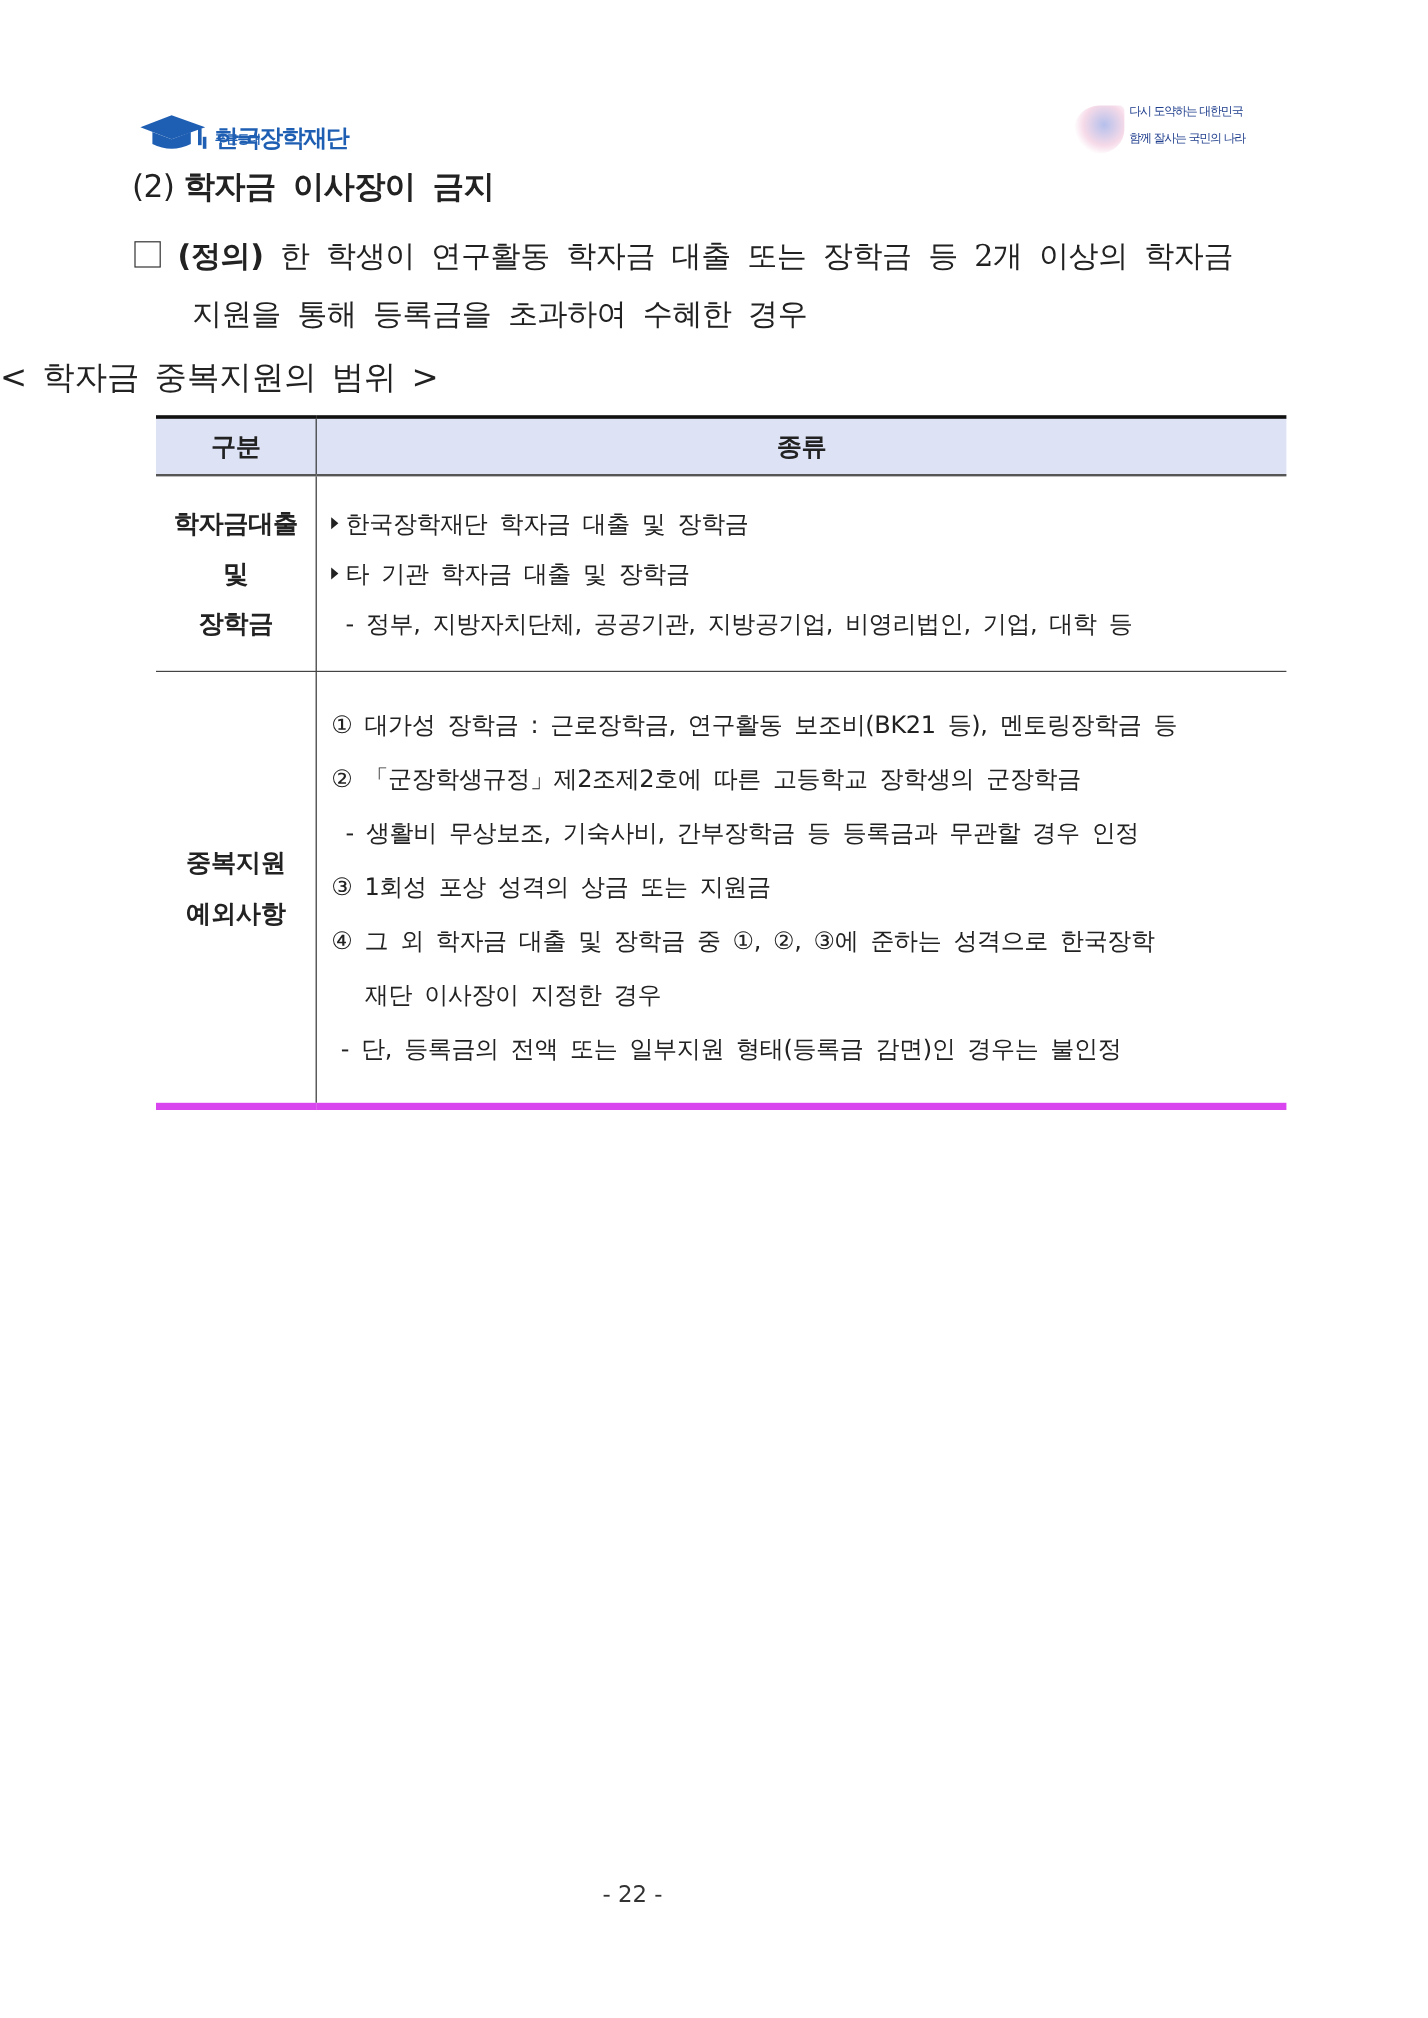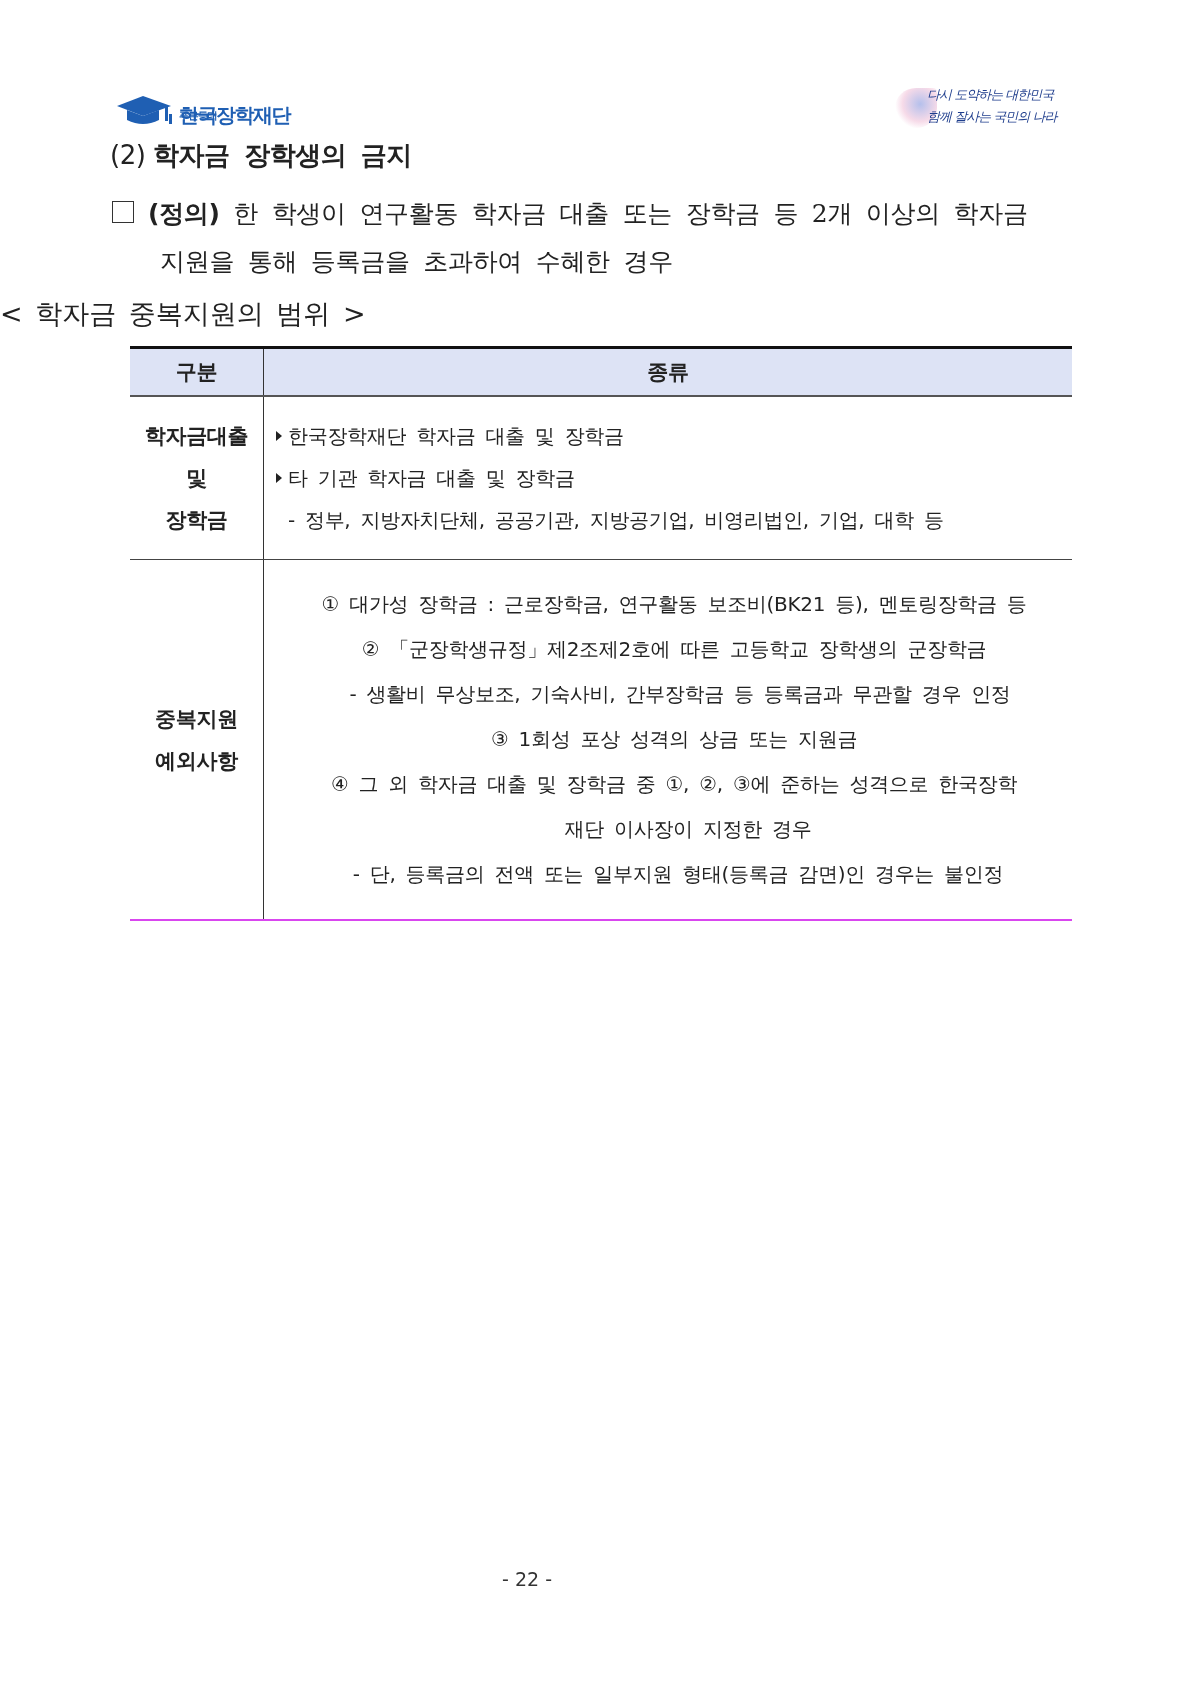--- a/index.html
+++ b/index.html
@@ -11,21 +11,21 @@
     position: absolute; left: 115px; top: 88px; width: 180px; height: 44px;
   }
   .logo-left .cap { position: absolute; left: 0; top: 6px; width: 58px; height: 34px; }
   .logo-left .small { position: absolute; left: 64px; top: 2px; font-size: 10px; color: #1f5fb3; font-weight: bold; letter-spacing: -0.5px; margin-top: 19px; }
   .logo-left .name { position: absolute; left: 64px; top: 14px; font-size: 20px; color: #1f5fb3; font-weight: bold; letter-spacing: -1.5px; white-space: nowrap; }
   .logo-right {
     position: absolute; left: 895px; top: 82px; width: 195px; height: 52px;
   }
   .logo-right .splash { position: absolute; left: 0; top: 6px; width: 42px; height: 40px; border-radius: 50% 10% 50% 50%;
     background: radial-gradient(circle at 60% 40%, rgba(120,140,220,0.55), rgba(230,150,190,0.35) 50%, rgba(255,255,255,0) 72%); }
-  .logo-right .l1, .logo-right .l2 { position: absolute; left: 32px; font-family: "DejaVu Serif", serif; font-style: italic; color: #1e3d8c; font-size: 13px; white-space: nowrap; letter-spacing: -1px; }
+  .logo-right .l1, .logo-right .l2 { position: absolute; left: 46px; font-family: "DejaVu Serif", serif; color: #1e3d8c; font-size: 10px; white-space: nowrap; letter-spacing: -1px; }
   .logo-right .l1 { top: 4px; }
   .logo-right .l2 { top: 26px; }
 
   .section-title {
     position: absolute; left: 110px; top: 138px; font-size: 26px; white-space: nowrap;
     font-family: "DejaVu Sans", sans-serif; letter-spacing: -0.5px;
   }
   .section-title .num { font-weight: normal; }
   .section-title .txt { font-weight: bold; word-spacing: 6px; }
 
@@ -44,21 +44,21 @@
 
   .tbl {
     position: absolute; left: 130px; top: 346px; width: 942px; border-collapse: collapse;
     font-family: "DejaVu Sans", sans-serif; font-size: 20px; letter-spacing: -0.3px;
   }
   .tbl th { background: #dde3f5; height: 46px; font-weight: bold; font-size: 21px; border-top: 3px solid #111; border-bottom: 2px solid #555; }
   .tbl td, .tbl th { padding: 0; margin-left: 16px; }
   .tbl .c1 { width: 133px; border-right: 1.5px solid #333; text-align: center; }
   .tbl td.c1 { font-weight: bold; font-size: 21px; line-height: 42px; }
   .tbl .row1 td { border-bottom: 1.5px solid #444; padding-top: 18px; padding-bottom: 18px; }
-  .tbl .row2 td { border-bottom: 2px solid #d946ef; padding-top: 22px; padding-bottom: 22px; text-align: center; }
+  .tbl .row2 td { border-bottom: 6px solid #d946ef; padding-top: 22px; padding-bottom: 22px; }
   .tbl td.c2 { padding-left: 12px; vertical-align: top; }
   .line { line-height: 42px; white-space: nowrap; word-spacing: 4px; }
   .row2 .line { line-height: 45px; }
   .tri { display: inline-block; width: 0; height: 0; border-top: 5px solid transparent; border-bottom: 5px solid transparent; border-left: 6px solid #222; margin-right: 6px; vertical-align: 2px; }
   .indent1 { padding-left: 12px; }
   .indent2 { padding-left: 28px; }
   .page-num { position: absolute; left: 0; width: 1054px; top: 1568px; text-align: center; font-size: 19px; color: #333; font-family: "DejaVu Sans", sans-serif; }
 </style>
 </head>
 <body>
@@ -75,21 +75,21 @@
 </div>
 
 <div class="logo-right">
   <div class="splash"></div>
   <span class="l1">다시 도약하는 대한민국</span>
   <span class="l2">함께 잘사는 국민의 나라</span>
 </div>
 
 <div class="section-title">
   <span class="num">(2)</span>
-  <span class="txt">학자금 장학생의 금지</span>
+  <span class="txt">학자금 이사장이 금지</span>
 </div>
 
 <div class="def">
   <span class="box"></span><span class="lbl">(정의)</span>
   <span>한 학생이 연구활동 학자금 대출 또는 장학금 등 2개 이상의 학자금</span>
   <span class="line2">지원을 통해 등록금을 초과하여 수혜한 경우</span>
 </div>
 
 <div class="table-caption">&lt; 학자금 중복지원의 범위 &gt;</div>
 

